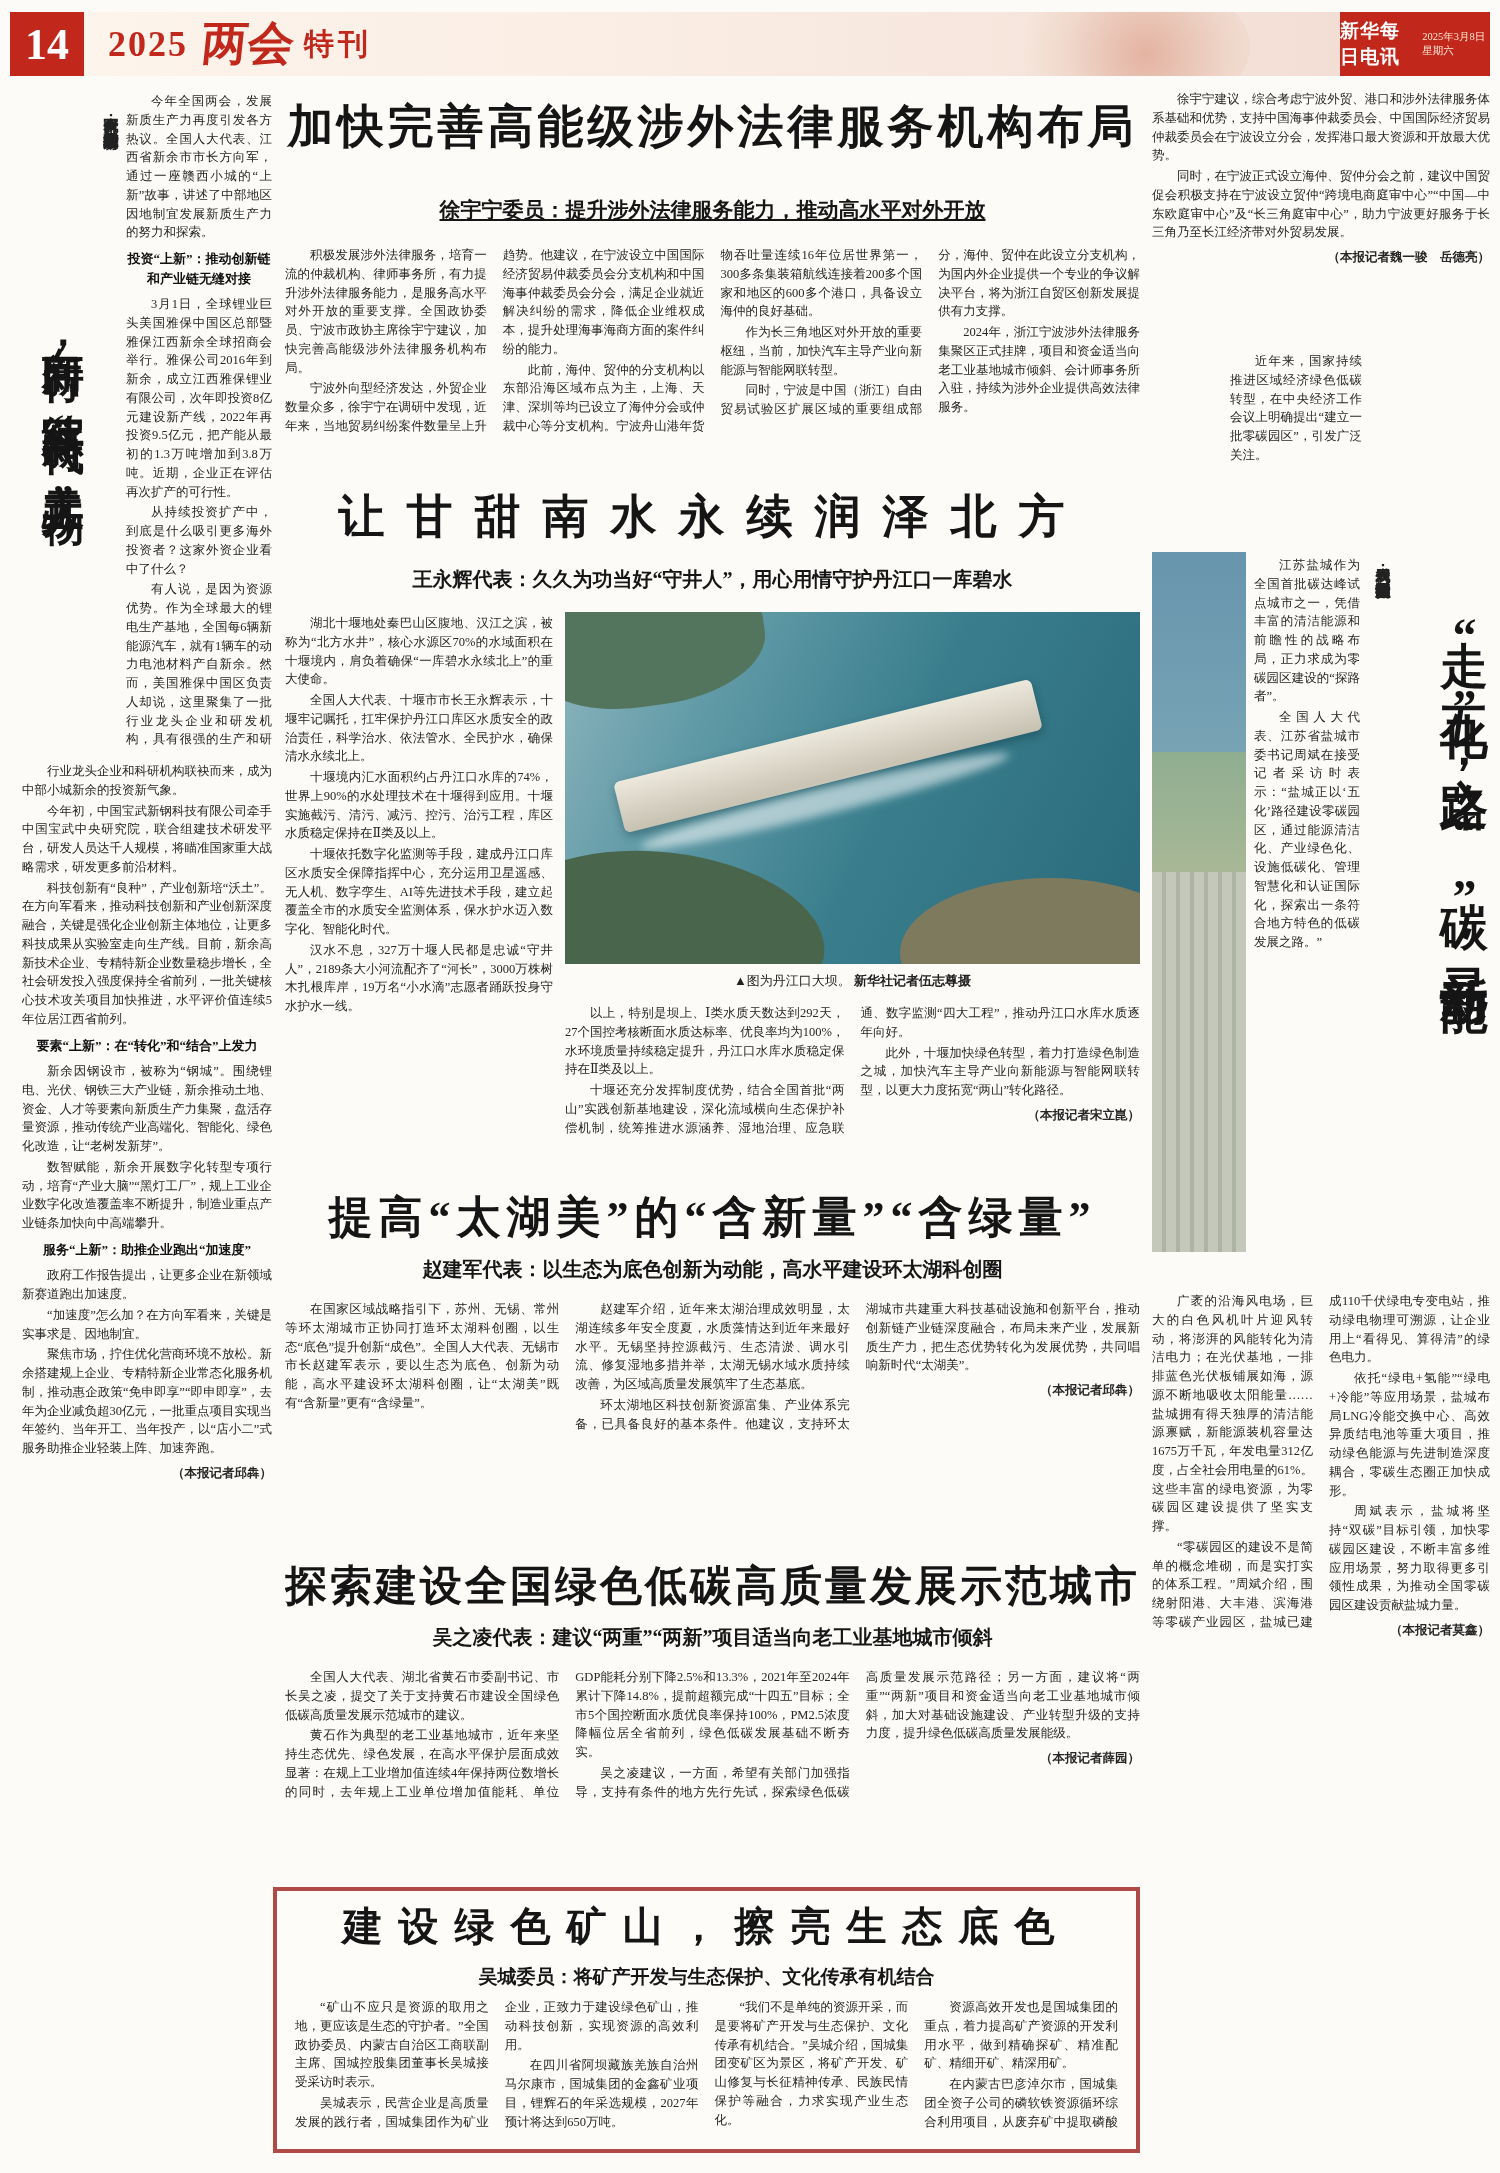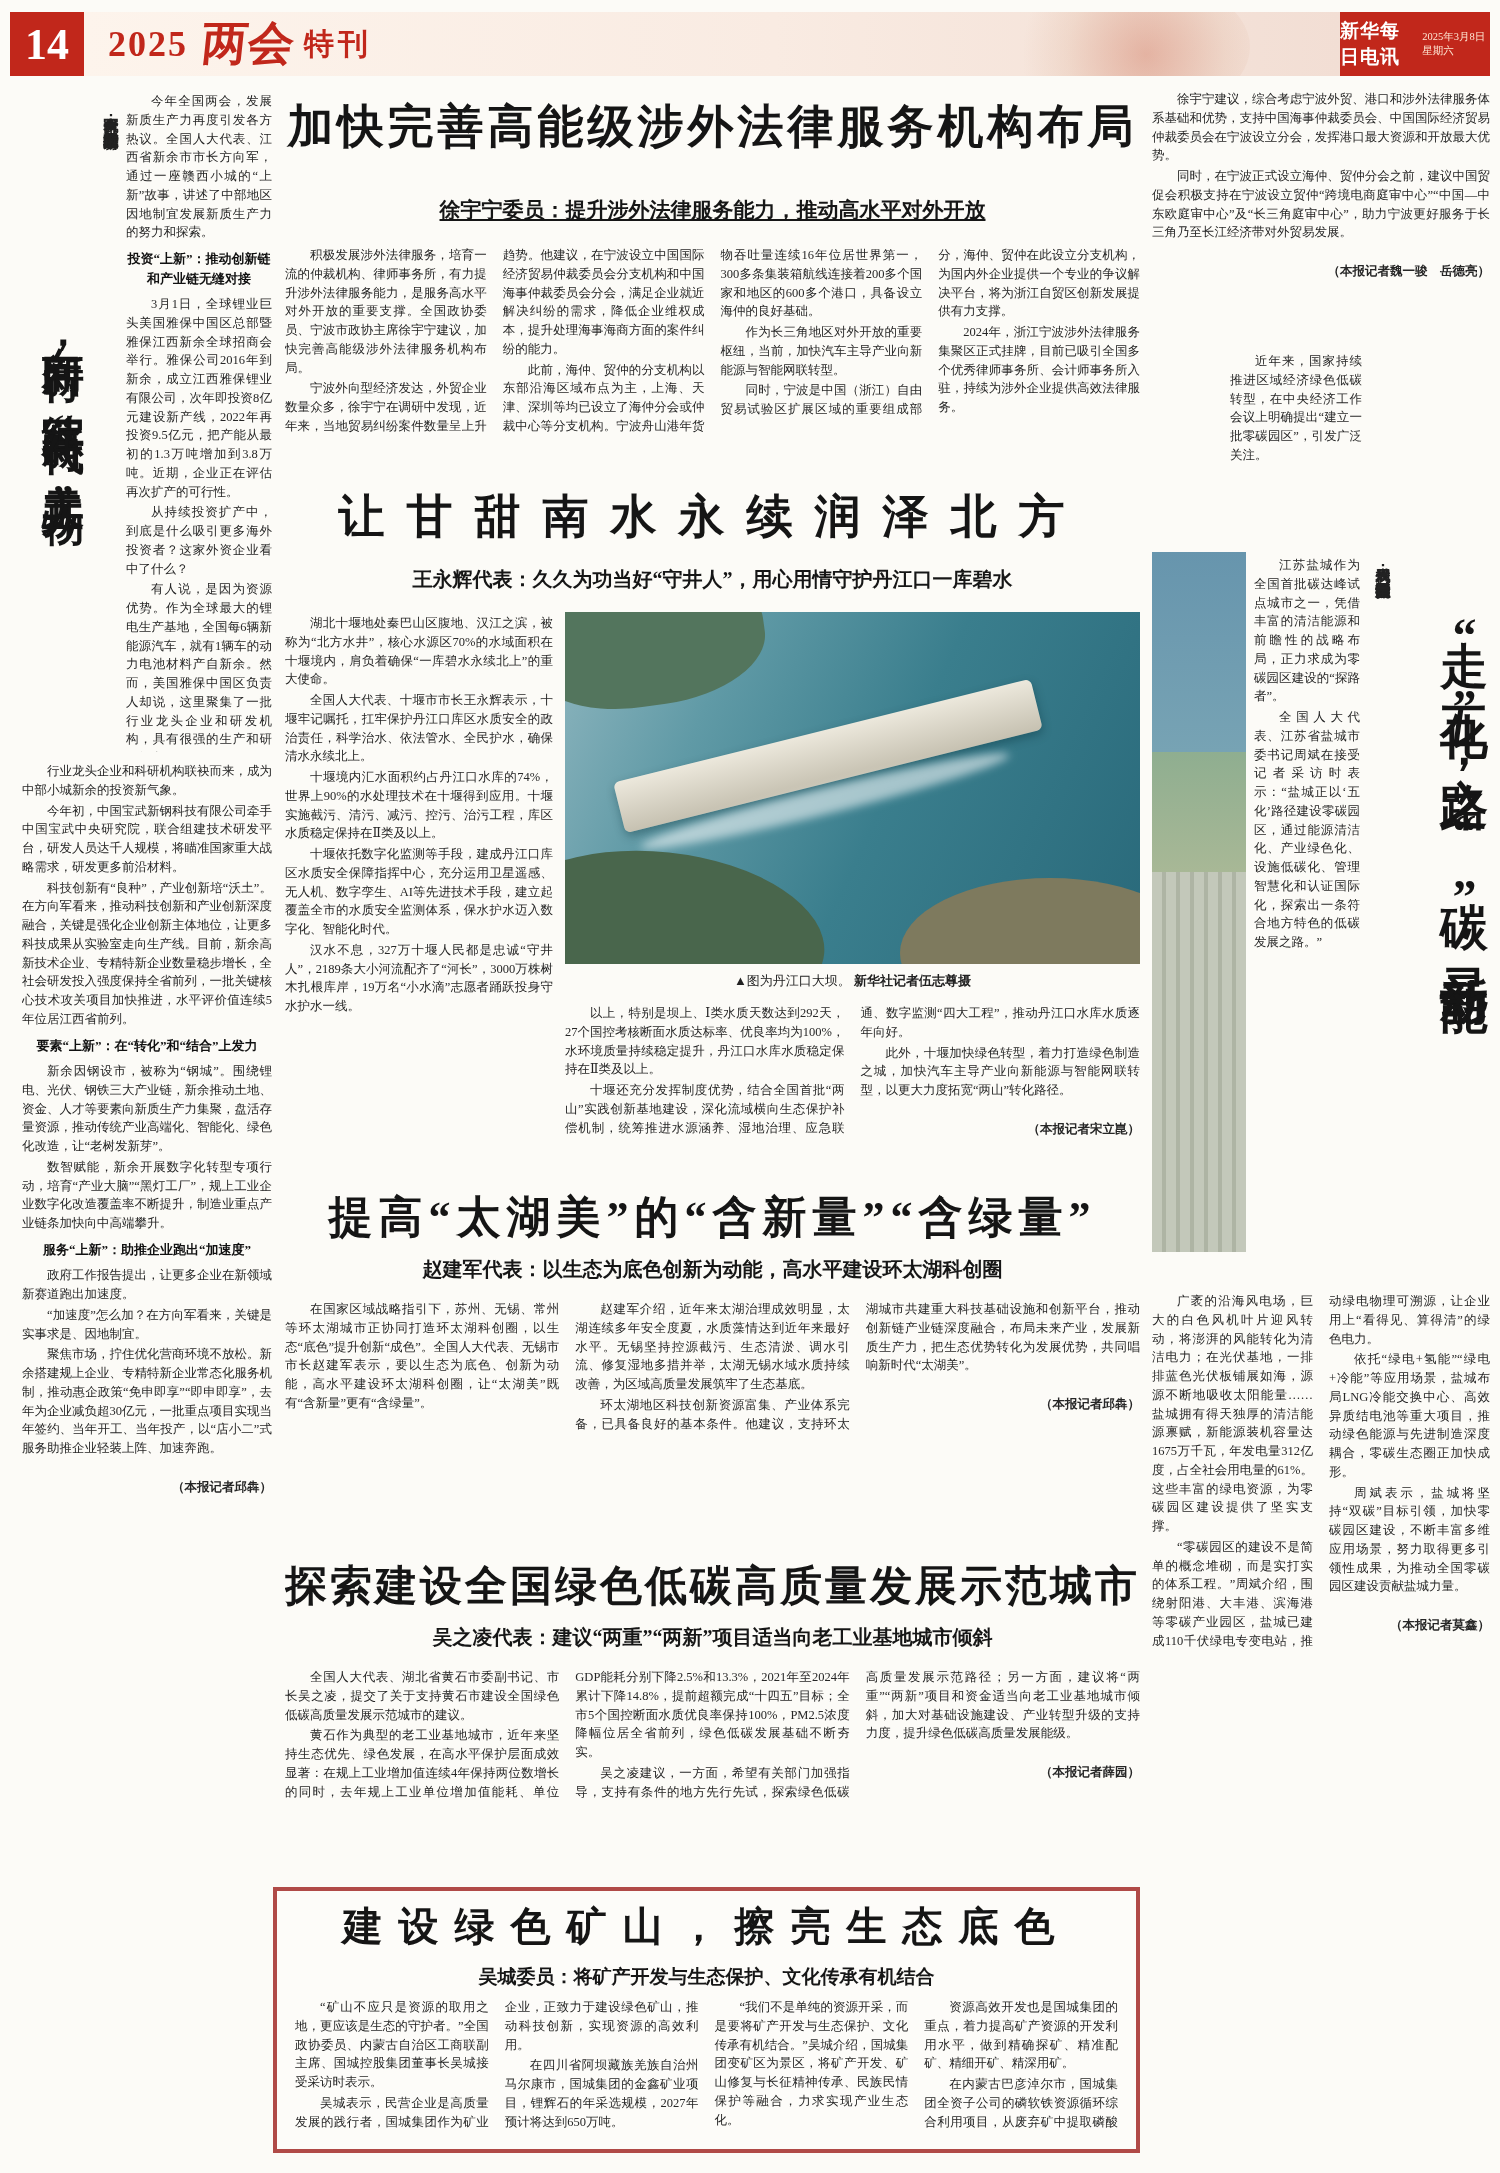--- a/index.html
+++ b/index.html
@@ -19,21 +19,21 @@
                  font-family:"Liberation Serif",serif;}
   .strip .t-suffix{font-size:30px;font-weight:900;color:#c1271b;margin-left:10px;letter-spacing:4px;}
   .mast{width:150px;background:#c1271b;color:#fff;display:flex;flex-direction:row;
         align-items:center;justify-content:center;gap:5px;}
   .mast .m1{font-weight:900;font-size:19px;letter-spacing:1px;}
   .mast .m2{font-size:10.5px;color:#ffe9d6;}
   
   .body-txt{font-size:12.5px;line-height:1.5;text-align:justify;color:#262626;}
   .para{margin:0 0 2px;text-indent:2em;}
   .subhead{font-weight:bold;text-indent:0;text-align:center;font-size:13px;margin:7px 0;color:#111;}
-  .byline{text-align:right;font-weight:bold;margin-top:20px;}
+  .byline{text-align:right;font-weight:bold;margin-top:6px;}
   .headline{font-weight:900;text-align:center;color:#151515;font-family:"Liberation Serif",serif;}
   .subtitle{font-weight:700;text-align:center;color:#161616;}
   .vtext{writing-mode:vertical-rl;text-orientation:upright;}
   .cols2{column-count:2;column-gap:16px;}
   .cols3{column-count:3;column-gap:16px;}
   .cols4{column-count:4;column-gap:16px;}
   
   .photo-dam{background:linear-gradient(115deg,#8fb6bf 0%,#609aa6 25%,#3a7e8d 55%,#29697a 100%);position:absolute;}
   .photo-dam .land-tl{position:absolute;top:-36px;left:-40px;width:240px;height:130px;border-radius:45%;
                       background:#53755d;transform:rotate(-8deg);}
@@ -101,21 +101,21 @@
   </div>
 
   <div class="abs headline" style="left:285px;top:96px;width:855px;height:62px;font-size:46px;letter-spacing:4px;">加快完善高能级涉外法律服务机构布局</div>
   <div class="abs subtitle" style="left:285px;top:196px;width:855px;height:30px;font-size:21px;text-decoration:underline;">徐宇宁委员：提升涉外法律服务能力，推动高水平对外开放</div>
   <div class="abs body-txt cols4" style="left:285px;top:246px;width:855px;height:212px;">
       <p class="para">积极发展涉外法律服务，培育一流的仲裁机构、律师事务所，有力提升涉外法律服务能力，是服务高水平对外开放的重要支撑。全国政协委员、宁波市政协主席徐宇宁建议，加快完善高能级涉外法律服务机构布局。</p>
       <p class="para">宁波外向型经济发达，外贸企业数量众多，徐宇宁在调研中发现，近年来，当地贸易纠纷案件数量呈上升趋势。他建议，在宁波设立中国国际经济贸易仲裁委员会分支机构和中国海事仲裁委员会分会，满足企业就近解决纠纷的需求，降低企业维权成本，提升处理海事海商方面的案件纠纷的能力。</p>
       <p class="para">此前，海仲、贸仲的分支机构以东部沿海区域布点为主，上海、天津、深圳等均已设立了海仲分会或仲裁中心等分支机构。宁波舟山港年货物吞吐量连续16年位居世界第一，300多条集装箱航线连接着200多个国家和地区的600多个港口，具备设立海仲的良好基础。</p>
       <p class="para">作为长三角地区对外开放的重要枢纽，当前，加快汽车主导产业向新能源与智能网联转型。</p>
       <p class="para">同时，宁波是中国（浙江）自由贸易试验区扩展区域的重要组成部分，海仲、贸仲在此设立分支机构，为国内外企业提供一个专业的争议解决平台，将为浙江自贸区创新发展提供有力支撑。</p>
-      <p class="para">2024年，浙江宁波涉外法律服务集聚区正式挂牌，目前已吸引全国多个优秀律师事务所、会计师事务所入驻，持续为涉外企业提供高效法律服务。</p>
+      <p class="para">2024年，浙江宁波涉外法律服务集聚区正式挂牌，项目和资金适当向老工业基地城市倾斜、会计师事务所入驻，持续为涉外企业提供高效法律服务。</p>
     </div>
 
   <div class="abs headline" style="left:285px;top:486px;width:855px;height:62px;font-size:46px;letter-spacing:22px;">让甘甜南水永续润泽北方</div>
   <div class="abs subtitle" style="left:285px;top:566px;width:855px;height:28px;font-size:20px;">王永辉代表：久久为功当好“守井人”，用心用情守护丹江口一库碧水</div>
   <div class="abs body-txt" style="left:285px;top:614px;width:268px;height:542px;">
       <p class="para">湖北十堰地处秦巴山区腹地、汉江之滨，被称为“北方水井”，核心水源区70%的水域面积在十堰境内，肩负着确保“一库碧水永续北上”的重大使命。</p>
       <p class="para">全国人大代表、十堰市市长王永辉表示，十堰牢记嘱托，扛牢保护丹江口库区水质安全的政治责任，科学治水、依法管水、全民护水，确保清水永续北上。</p>
       <p class="para">十堰境内汇水面积约占丹江口水库的74%，世界上90%的水处理技术在十堰得到应用。十堰实施截污、清污、减污、控污、治污工程，库区水质稳定保持在Ⅱ类及以上。</p>
       <p class="para">十堰依托数字化监测等手段，建成丹江口库区水质安全保障指挥中心，充分运用卫星遥感、无人机、数字孪生、AI等先进技术手段，建立起覆盖全市的水质安全监测体系，保水护水迈入数字化、智能化时代。</p>
       <p class="para">汉水不息，327万十堰人民都是忠诚“守井人”，2189条大小河流配齐了“河长”，3000万株树木扎根库岸，19万名“小水滴”志愿者踊跃投身守水护水一线。</p>

